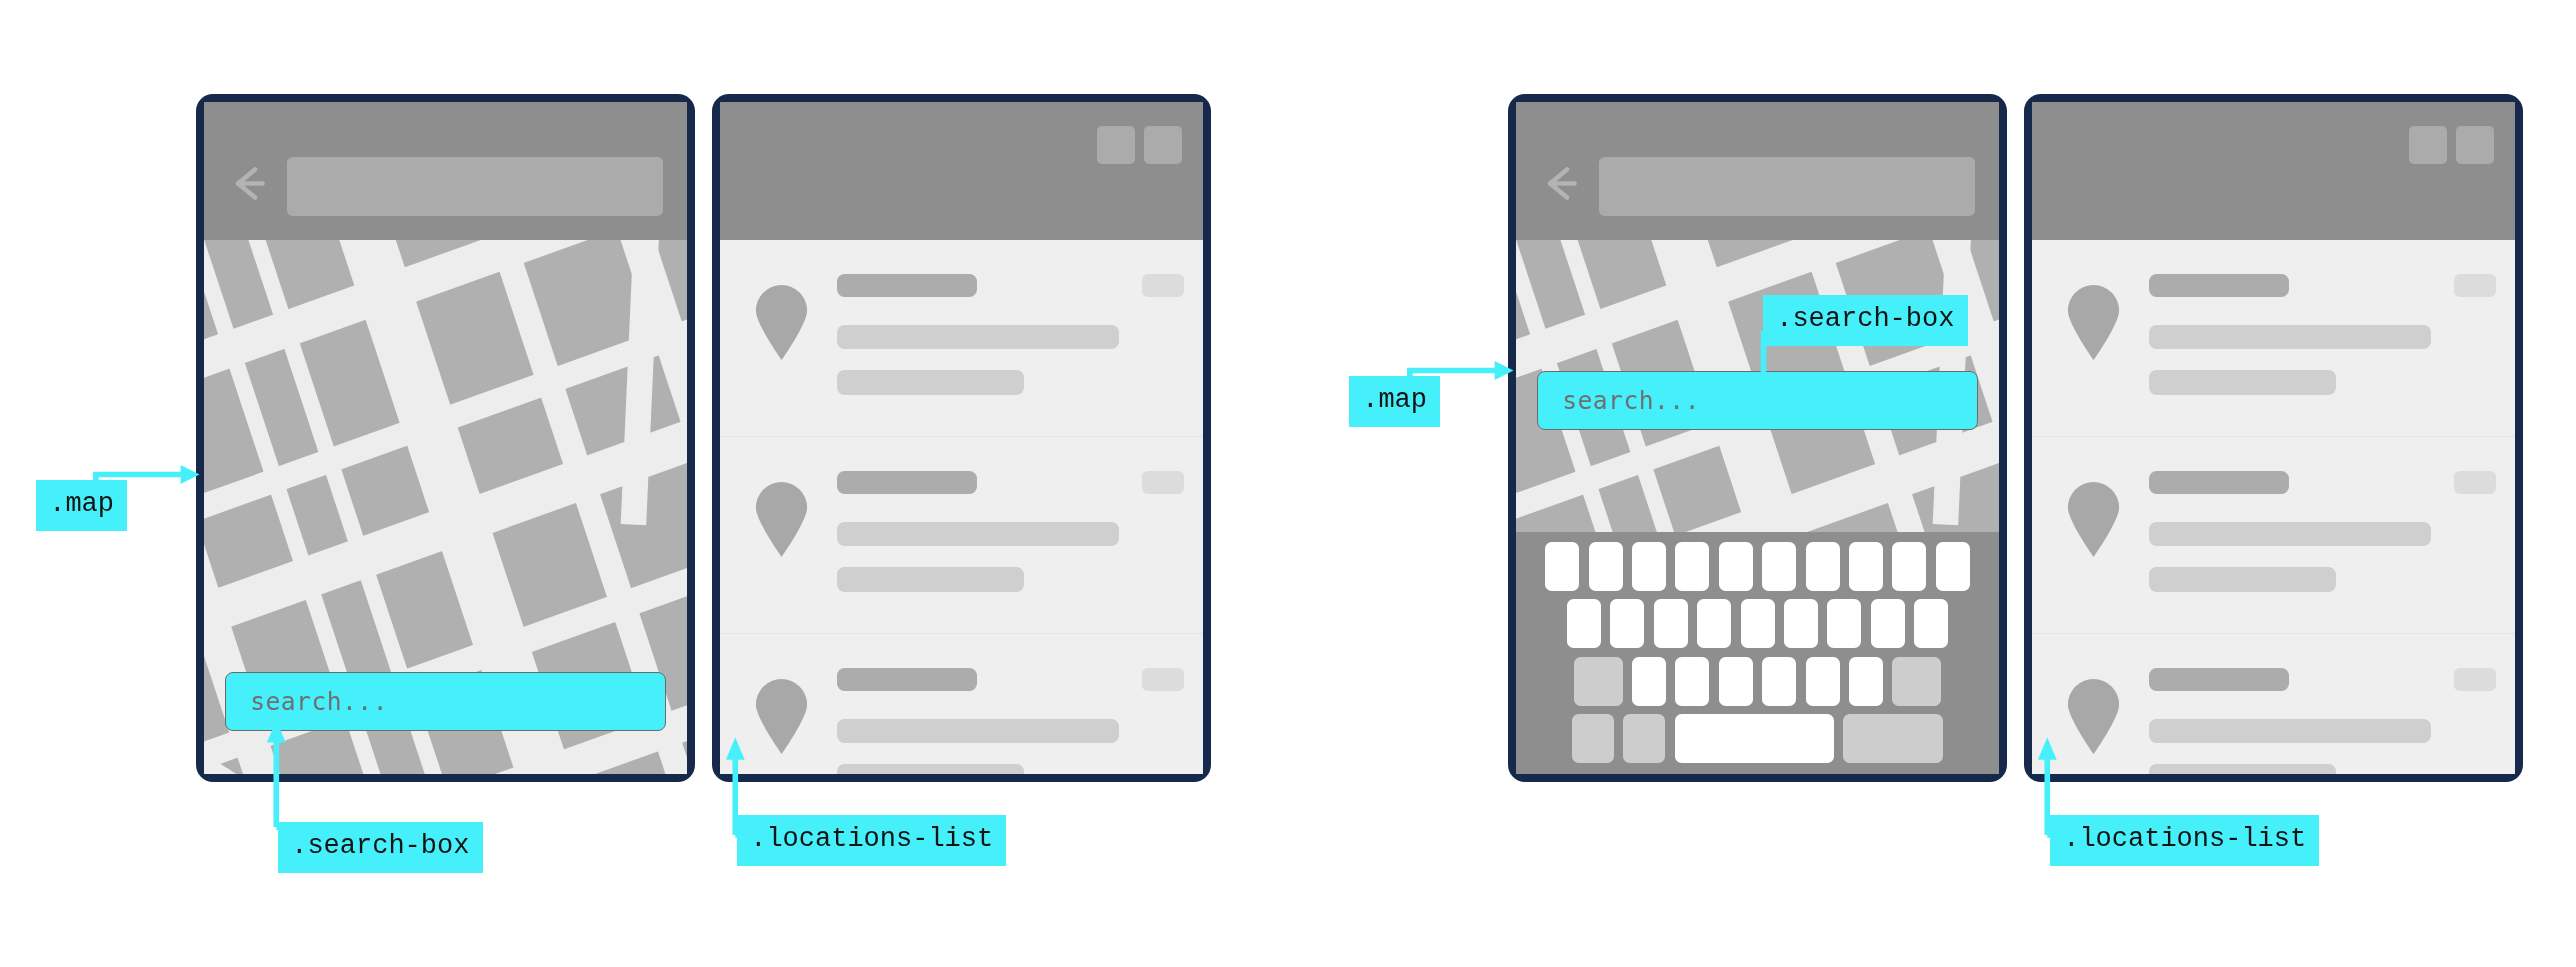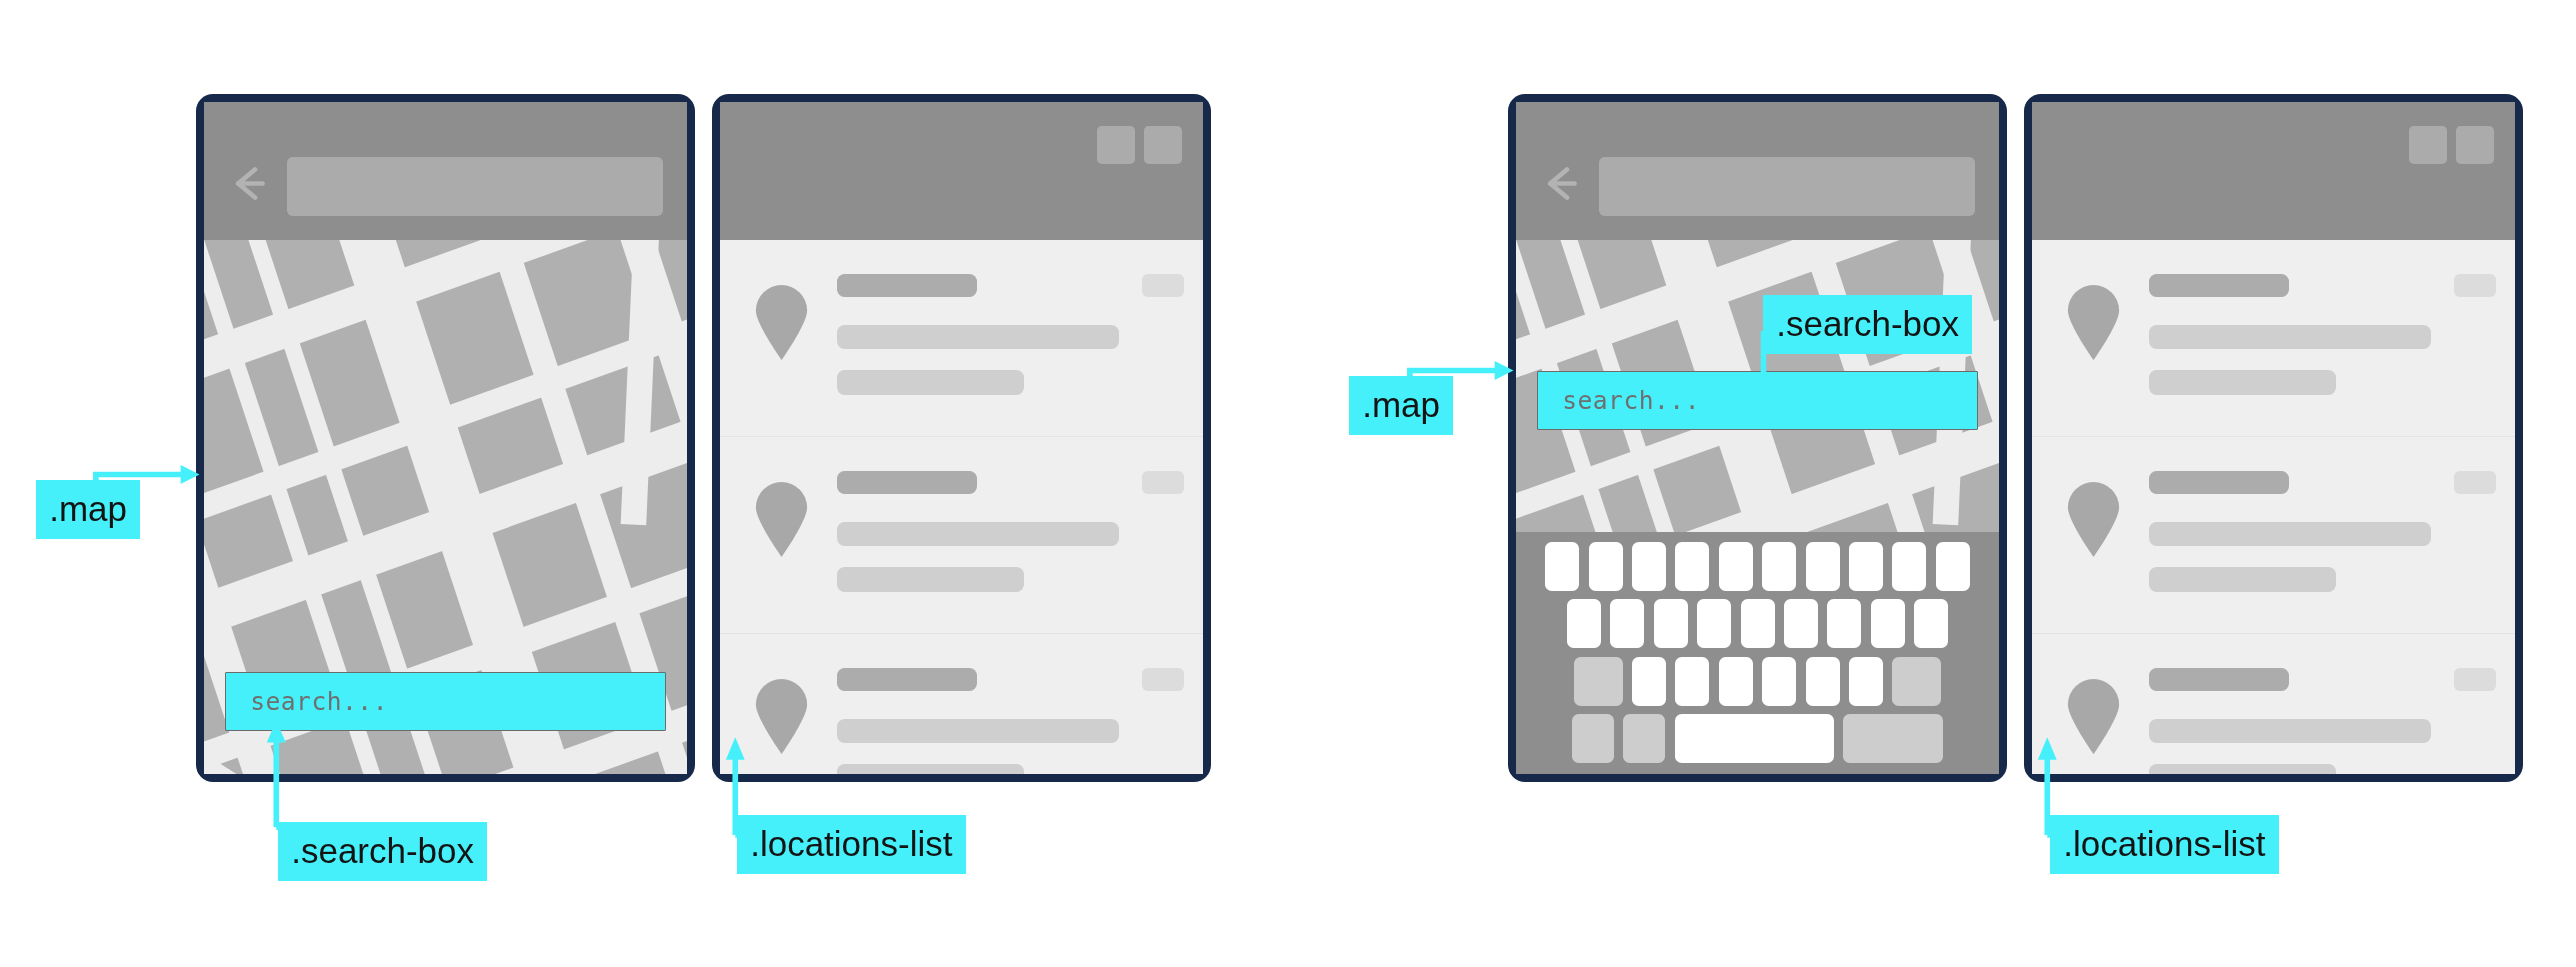--- a/index.html
+++ b/index.html
@@ -45,21 +45,21 @@
     background:#b0b0b0;
     overflow:hidden;
   }
   .mapcanvas svg{position:absolute;left:-22%;top:-22%;width:144%;height:144%;}
 
   
   .search-box{
     position:absolute;
     background:#46f0fa;
     border:1.9px solid #6b6b6b;
-    border-radius:1px;
+    border-radius:8px;
     box-sizing:border-box;
     display:flex;align-items:center;
     z-index:8;
   }
   .search-box .ph{
     font-family:"DejaVu Sans Mono","Liberation Mono",monospace;
     font-size:24.6px;color:#6f6f6f;padding-left:24.6px;letter-spacing:0.5px;
   }
 
   
@@ -108,22 +108,22 @@
   .badge{
     position:absolute;right:0;top:0;width:42px;height:23px;
     background:#dcdcdc;border-radius:5.7px;
   }
 
   
   .anno{
     position:absolute;
     background:#46f0fa;
     color:#141414;
-    font-family:Liberation Sans, sans-serif;
-    font-size:35px;
+    font-family:Liberation Mono, monospace;
+    font-size:27px;
     line-height:1;
     padding:11.3px 13.2px 13.2px 13.2px;
     white-space:nowrap;
     z-index:20;
   }
   .connector{position:absolute;z-index:19;}
   .connector svg{display:block;overflow:visible;}
 </style>
 </head>
 <body>

